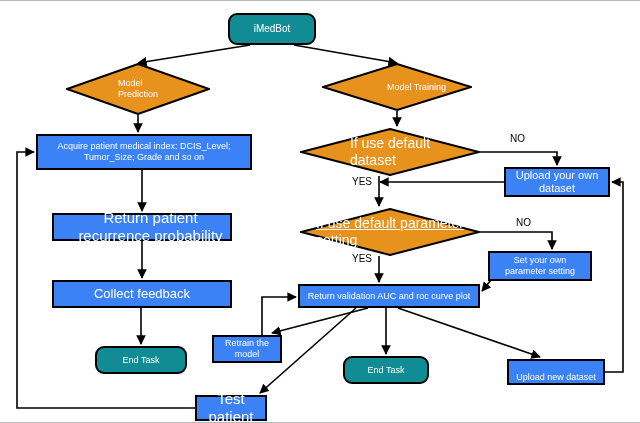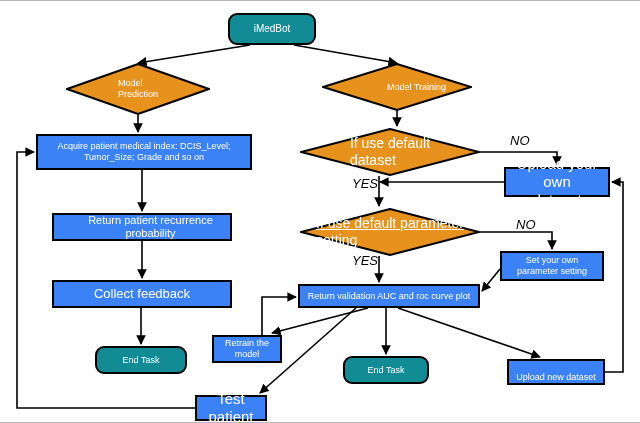--- a/index.html
+++ b/index.html
@@ -61,24 +61,23 @@
     position: relative;
     z-index: 2;
     color: #ffffff;
     line-height: 1.2;
     white-space: pre-line;
     pointer-events: none;
   }
   .edge-label {
     position: absolute;
     color: #000000;
-    font-size: 13px;
+    font-size: 10px;
     font-family: "Liberation Sans", sans-serif;
     white-space: nowrap;
-    font-style: italic;
   }
 </style>
 </head>
 <body>
 
 <div id="canvas">
 
   <svg id="edges" viewBox="0 0 640 423">
     <defs>
       <marker id="arrow" viewBox="0 0 10 10" refX="9" refY="5" markerWidth="6" markerHeight="6" orient="auto-start-reverse">
@@ -130,54 +129,54 @@
       <polygon points="75,1 149,24 75,47 1,24" fill="#e8921e" stroke="#000000" stroke-width="2"></polygon>
     </svg>
     <span class="diamond-label" style="font-size:9px;margin-left:39px;">Model Training</span>
   </div>
 
   <div class="node rect" style="left:36px; top:133px; width:216px; height:36px; font-size:9px;">
     <span>Acquire patient medical index:  DCIS_Level;
 Tumor_Size; Grade and so on</span>
   </div>
 
-  <div class="node rect" style="left:52px; top:212px; width:180px; height:28px; font-size:11px;padding-left:17px;">
+  <div class="node rect" style="left:52px; top:212px; width:180px; height:28px; font-size:15px;padding-left:17px;">
     <span>Return patient recurrence probability</span>
   </div>
 
   <div class="node rect" style="left:52px; top:279px; width:180px; height:28px; font-size:13px;">
     <span>Collect feedback</span>
   </div>
 
   <div class="node terminator" style="left:95px; top:345px; width:92px; height:28px; font-size:9px;">
     <span>End Task</span>
   </div>
 
   <div class="diamond-wrap" style="left:300px; top:127px; width:180px; height:48px;">
     <svg class="diamond-shape" viewBox="0 0 180 48" preserveAspectRatio="none">
       <polygon points="90,1 179,24 90,47 1,24" fill="#e8921e" stroke="#000000" stroke-width="2"></polygon>
     </svg>
     <span class="diamond-label" style="font-size:14px;">If use default
 dataset</span>
   </div>
 
-  <div class="node rect" style="left:504px; top:166px; width:106px; height:30px; font-size:15px;">
+  <div class="node rect" style="left:504px; top:166px; width:106px; height:30px; font-size:11px;">
     <span>Upload your own
 dataset</span>
   </div>
 
   <div class="diamond-wrap" style="left:300px; top:207px; width:180px; height:48px;">
     <svg class="diamond-shape" viewBox="0 0 180 48" preserveAspectRatio="none">
       <polygon points="90,1 179,24 90,47 1,24" fill="#e8921e" stroke="#000000" stroke-width="2"></polygon>
     </svg>
     <span class="diamond-label" style="font-size:14px;text-decoration:underline;">If use default parameter
 setting</span>
   </div>
 
-  <div class="node rect" style="left:500px; top:250px; width:104px; height:30px; font-size:9px;">
+  <div class="node rect" style="left:488px; top:250px; width:104px; height:30px; font-size:9px;">
     <span>Set  your own
 parameter setting</span>
   </div>
 
   <div class="node rect" style="left:298px; top:283px; width:182px; height:24px; font-size:9px;">
     <span>Return validation AUC and roc curve plot</span>
   </div>
 
   <div class="node rect" style="left:212px; top:334px; width:70px; height:28px; font-size:9px;">
     <span>Retrain the model</span>

